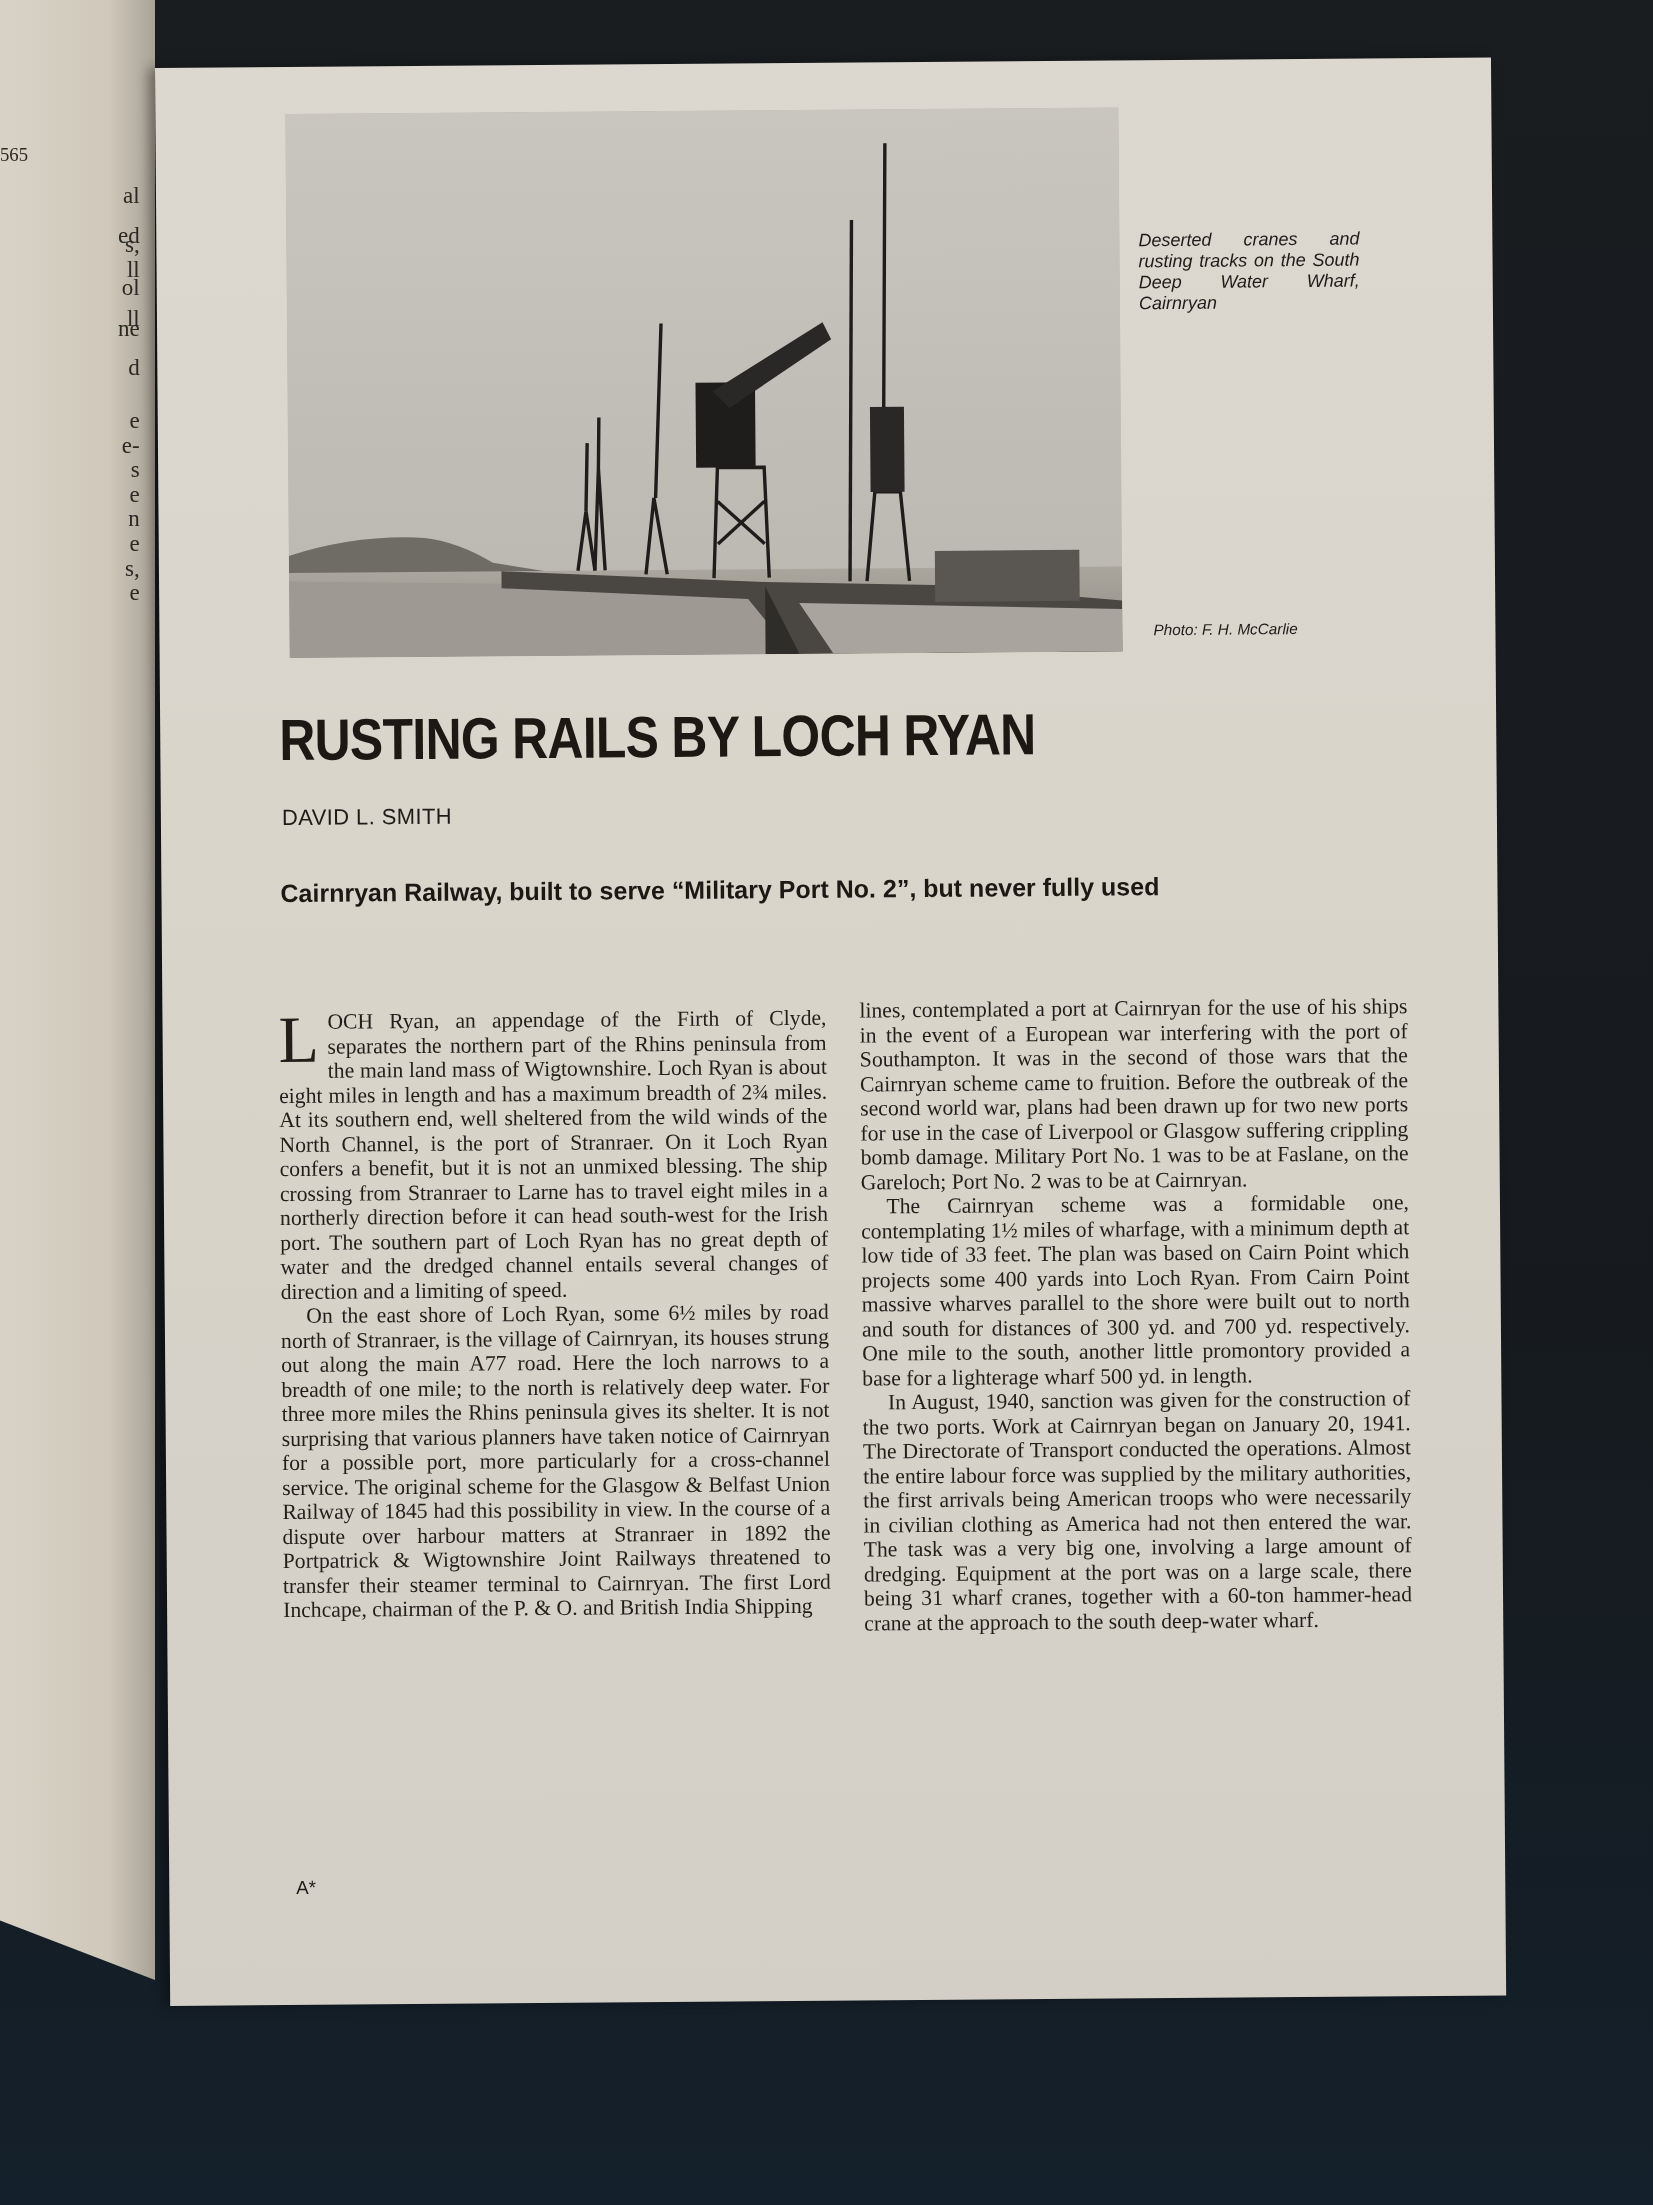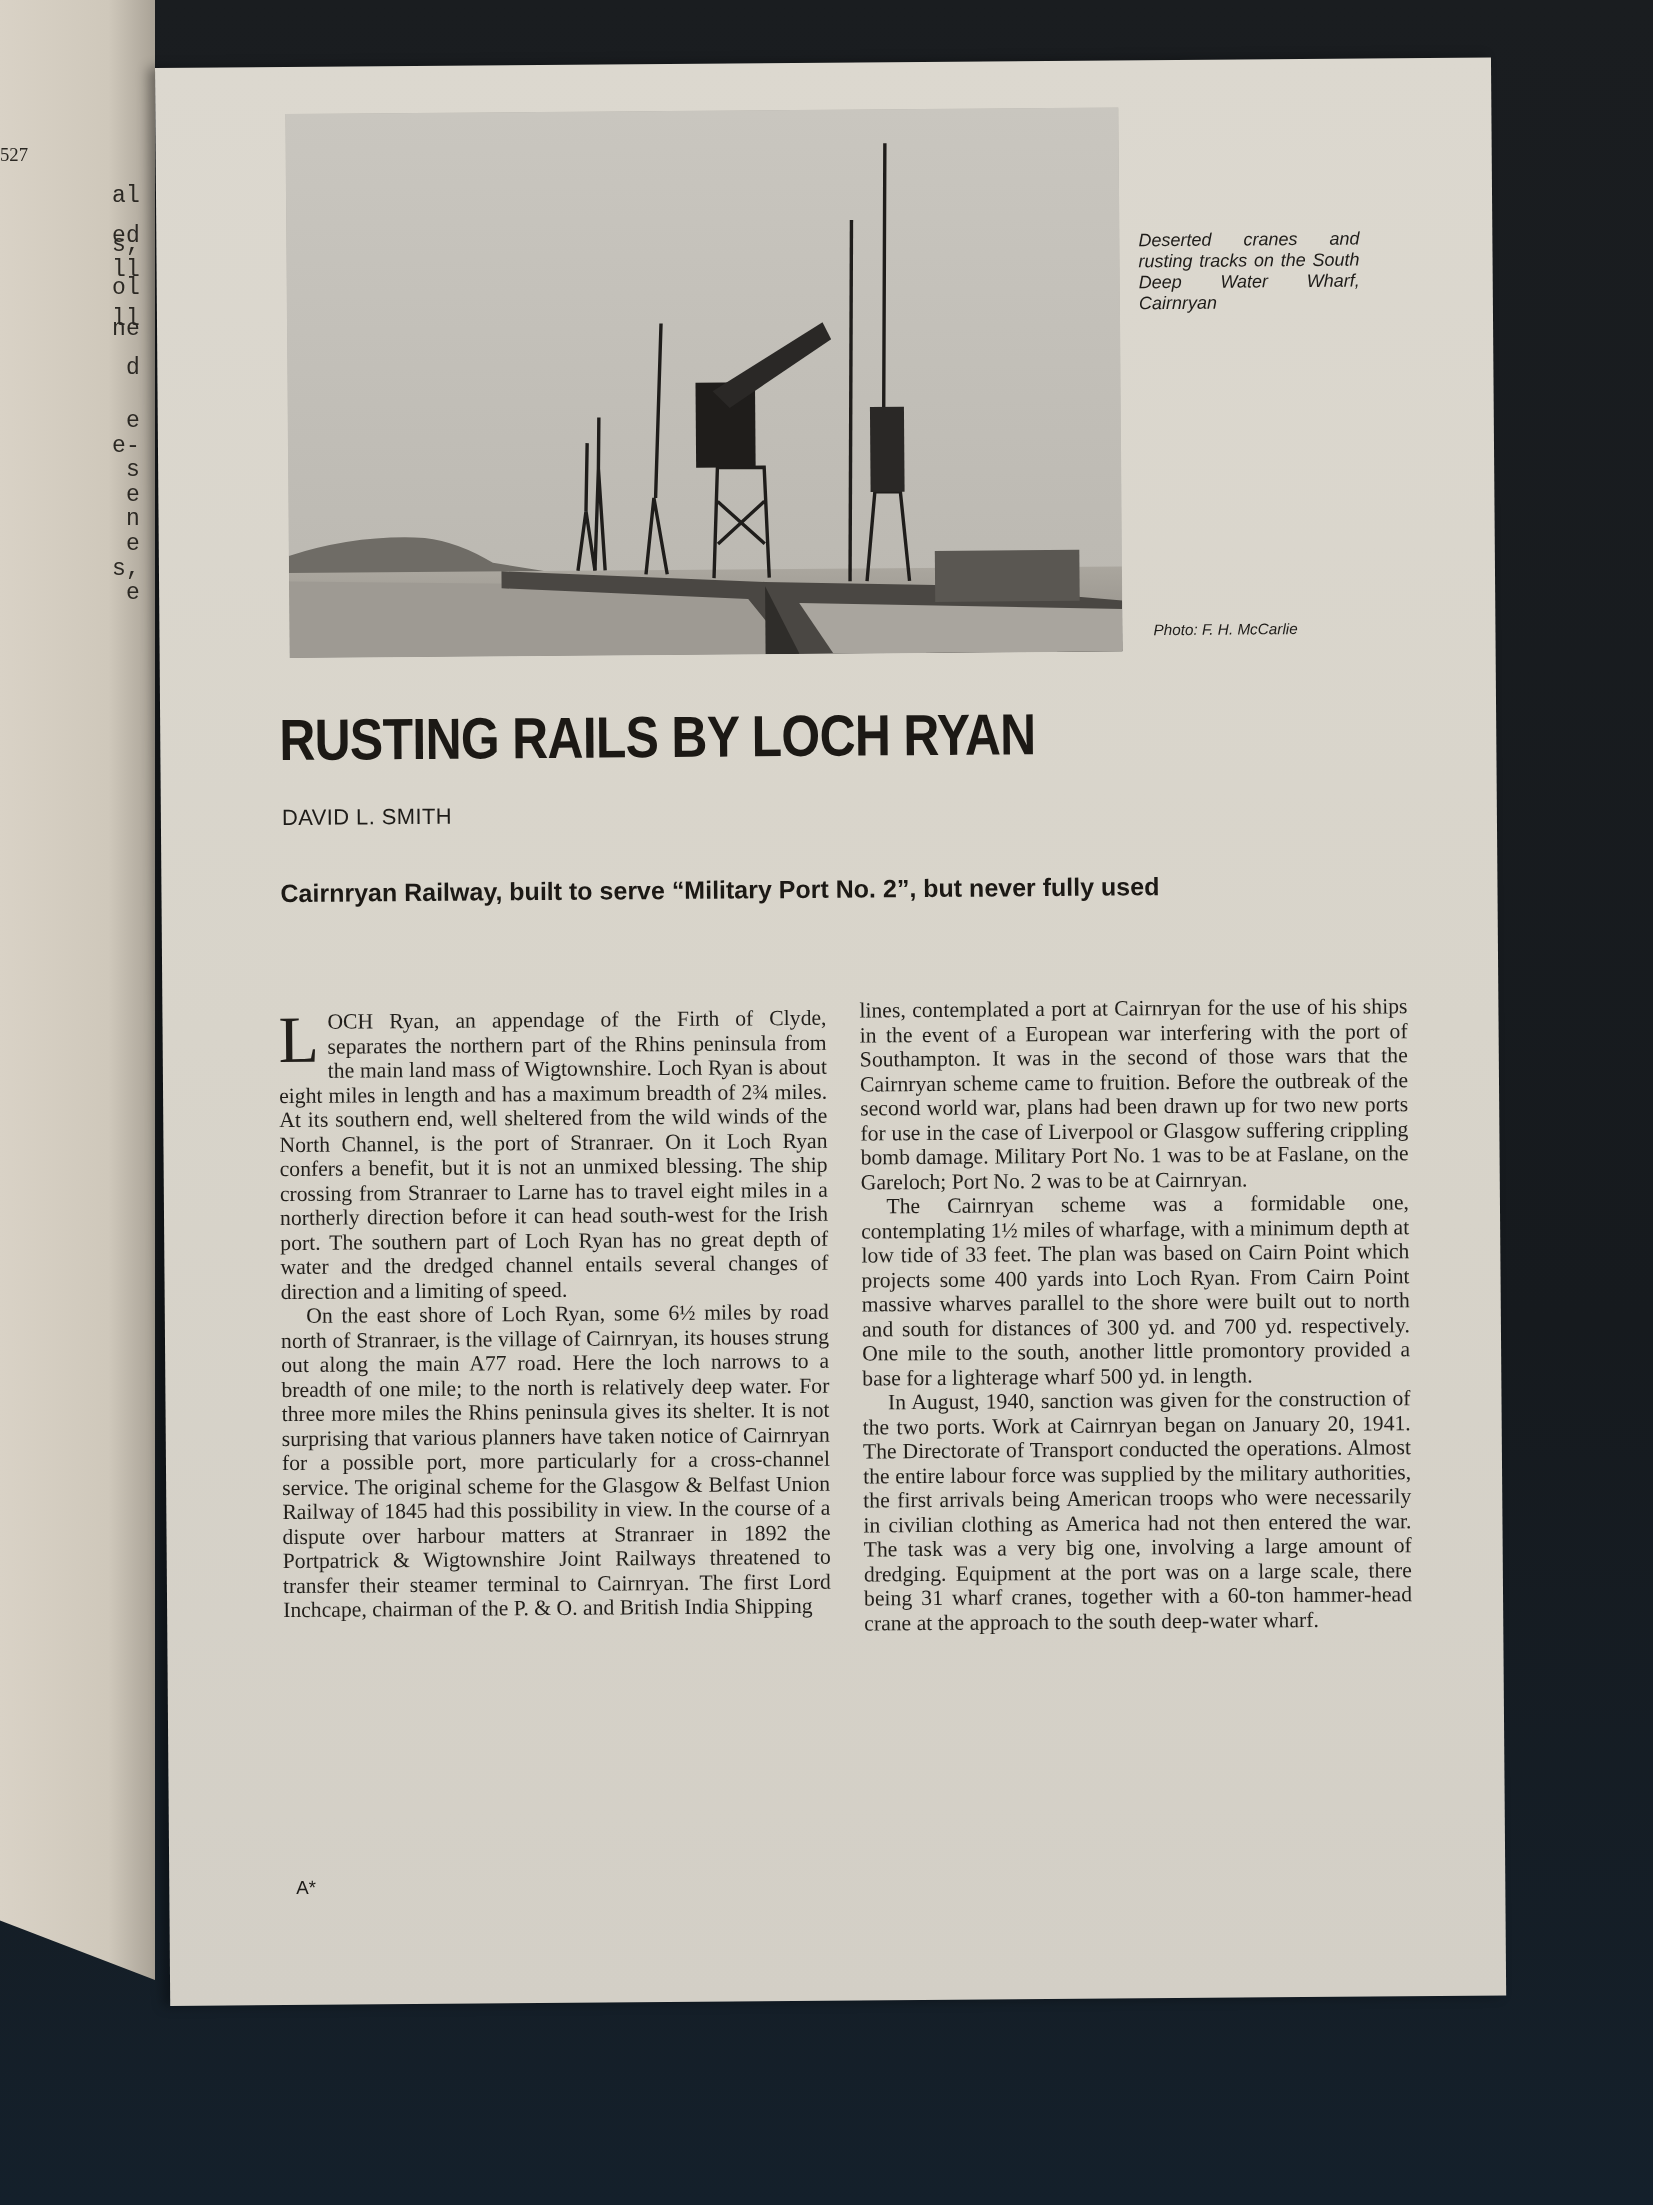--- a/index.html
+++ b/index.html
@@ -8,21 +8,21 @@
     background: linear-gradient(180deg,#1a1d20 0%,#161a1e 60%,#14202b 100%);
     font-family:"Liberation Serif", serif;
   }
   
   .left-page {
     position:absolute; left:0; top:0; width:155px; height:1980px;
     background: linear-gradient(90deg,#d9d2c6 0%,#cfc8bb 70%,#a9a296 100%);
     clip-path: polygon(0 0, 100% 0, 100% 100%, 0 97%);
   }
   .left-page .frag {
-    position:absolute; right:15.3px; font-family:Liberation Mono, monospace;
+    position:absolute; right:15.3px; font-family:Liberation Serif, serif;
     font-size:23px; color:#2b2823; line-height:26px; 
   }
   .left-page .yr { position:absolute; left:0; top:144px; font-size:18.7px; color:#2b2823; }
   
   .page {
     position:absolute; left:155px; top:68px; width:1336px; height:1938px;
     background: linear-gradient(180deg,#dcd8cf 0%,#d8d4ca 50%,#d3cfc6 100%);
     box-shadow: -6.8px 0 12px rgba(0,0,0,.35);
     transform: rotate(-0.45deg); transform-origin: 0 0;
   }
@@ -73,21 +73,21 @@
   }
   .folio {
     position:absolute; left:127px; top:1810px;
     font-family:"Liberation Sans", sans-serif; font-size:18.7px; color:#1e1c19;
   }
 </style>
 </head>
 <body>
 
 <div class="left-page">
-  <div class="yr">527</div>
+  <div class="yr">565</div>
   <div class="frag" style="top:183px">al</div>
   <div class="frag" style="top:223px">ed</div>
   <div class="frag" style="top:232px">s,</div>
   <div class="frag" style="top:257px">ll</div>
   <div class="frag" style="top:275px">ol</div>
   <div class="frag" style="top:306px">ll</div>
   <div class="frag" style="top:316px">ne</div>
   <div class="frag" style="top:355px">d</div>
   <div class="frag" style="top:408px">e</div>
   <div class="frag" style="top:433px">e-</div>

